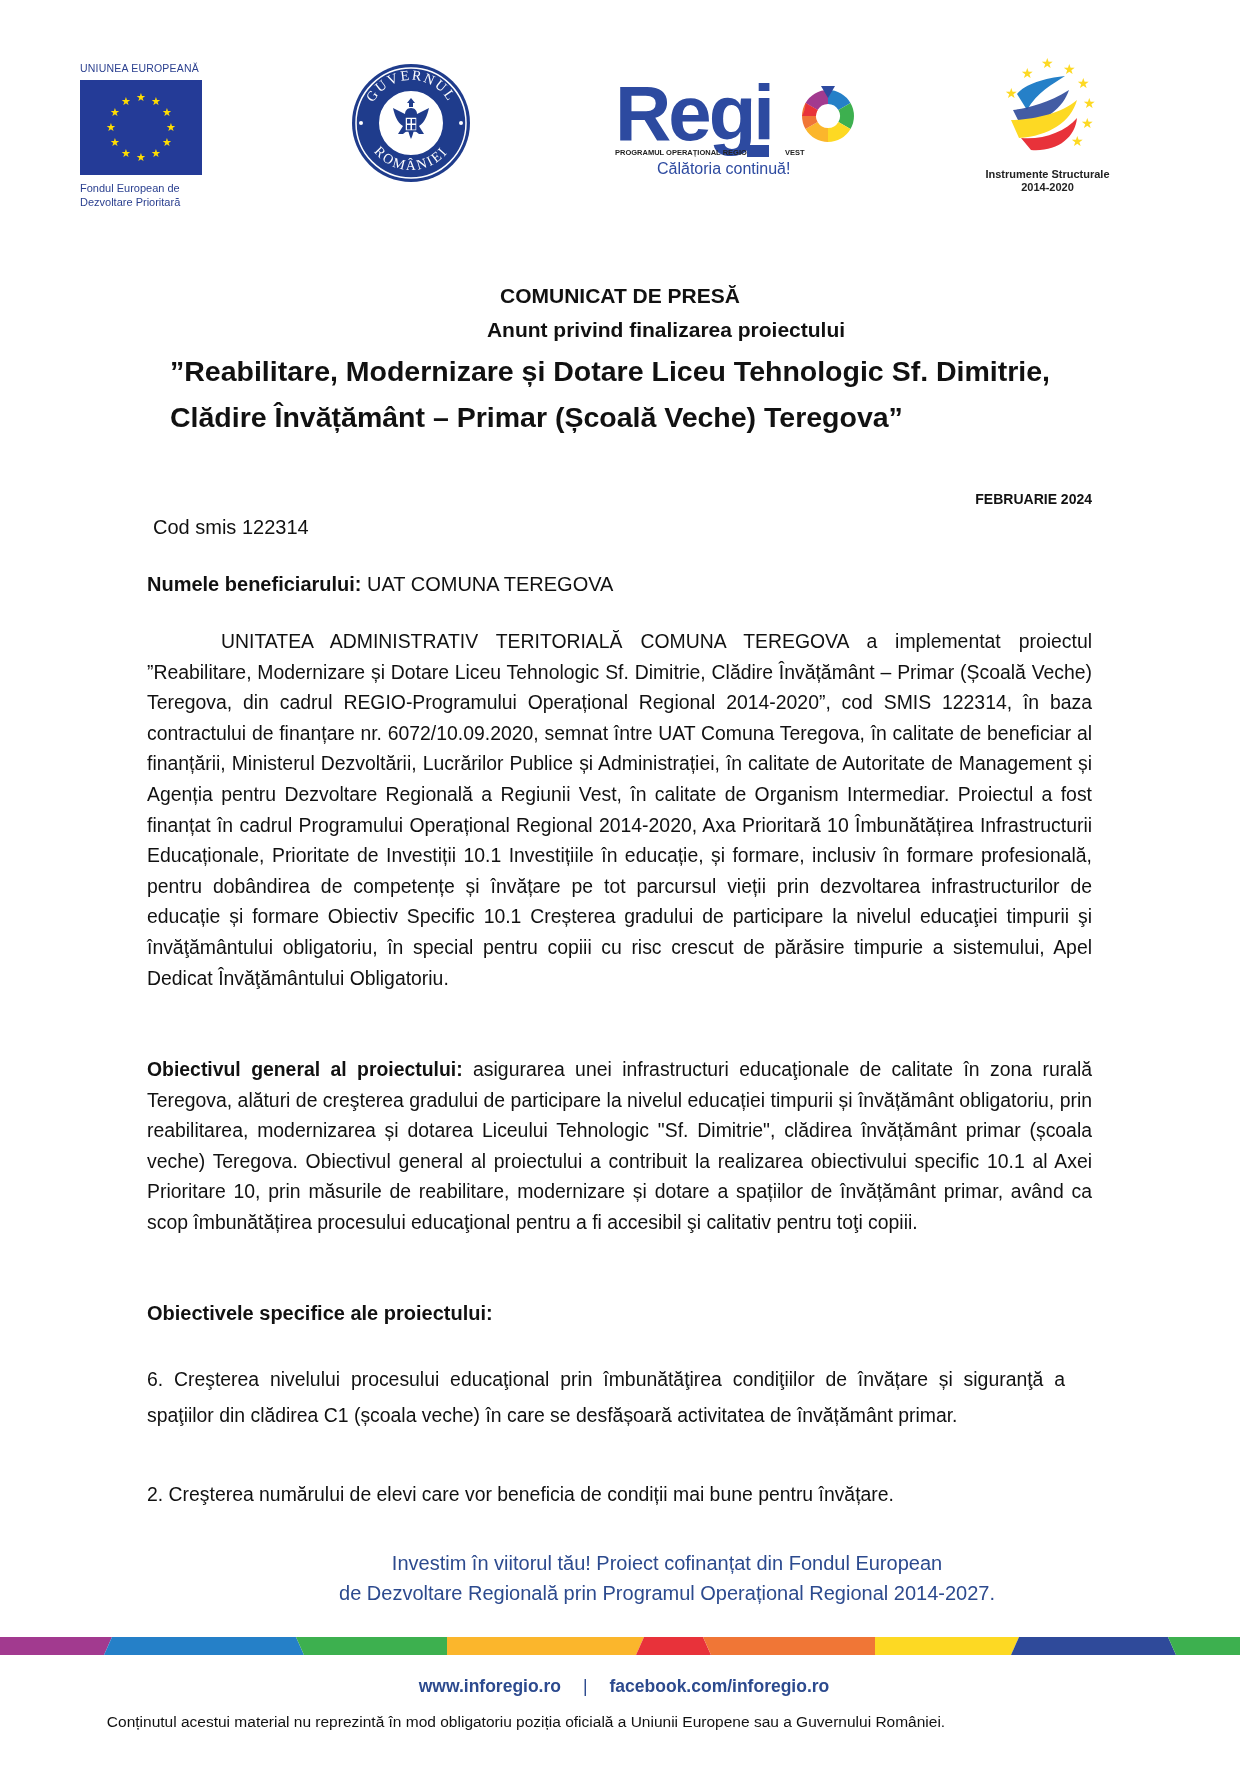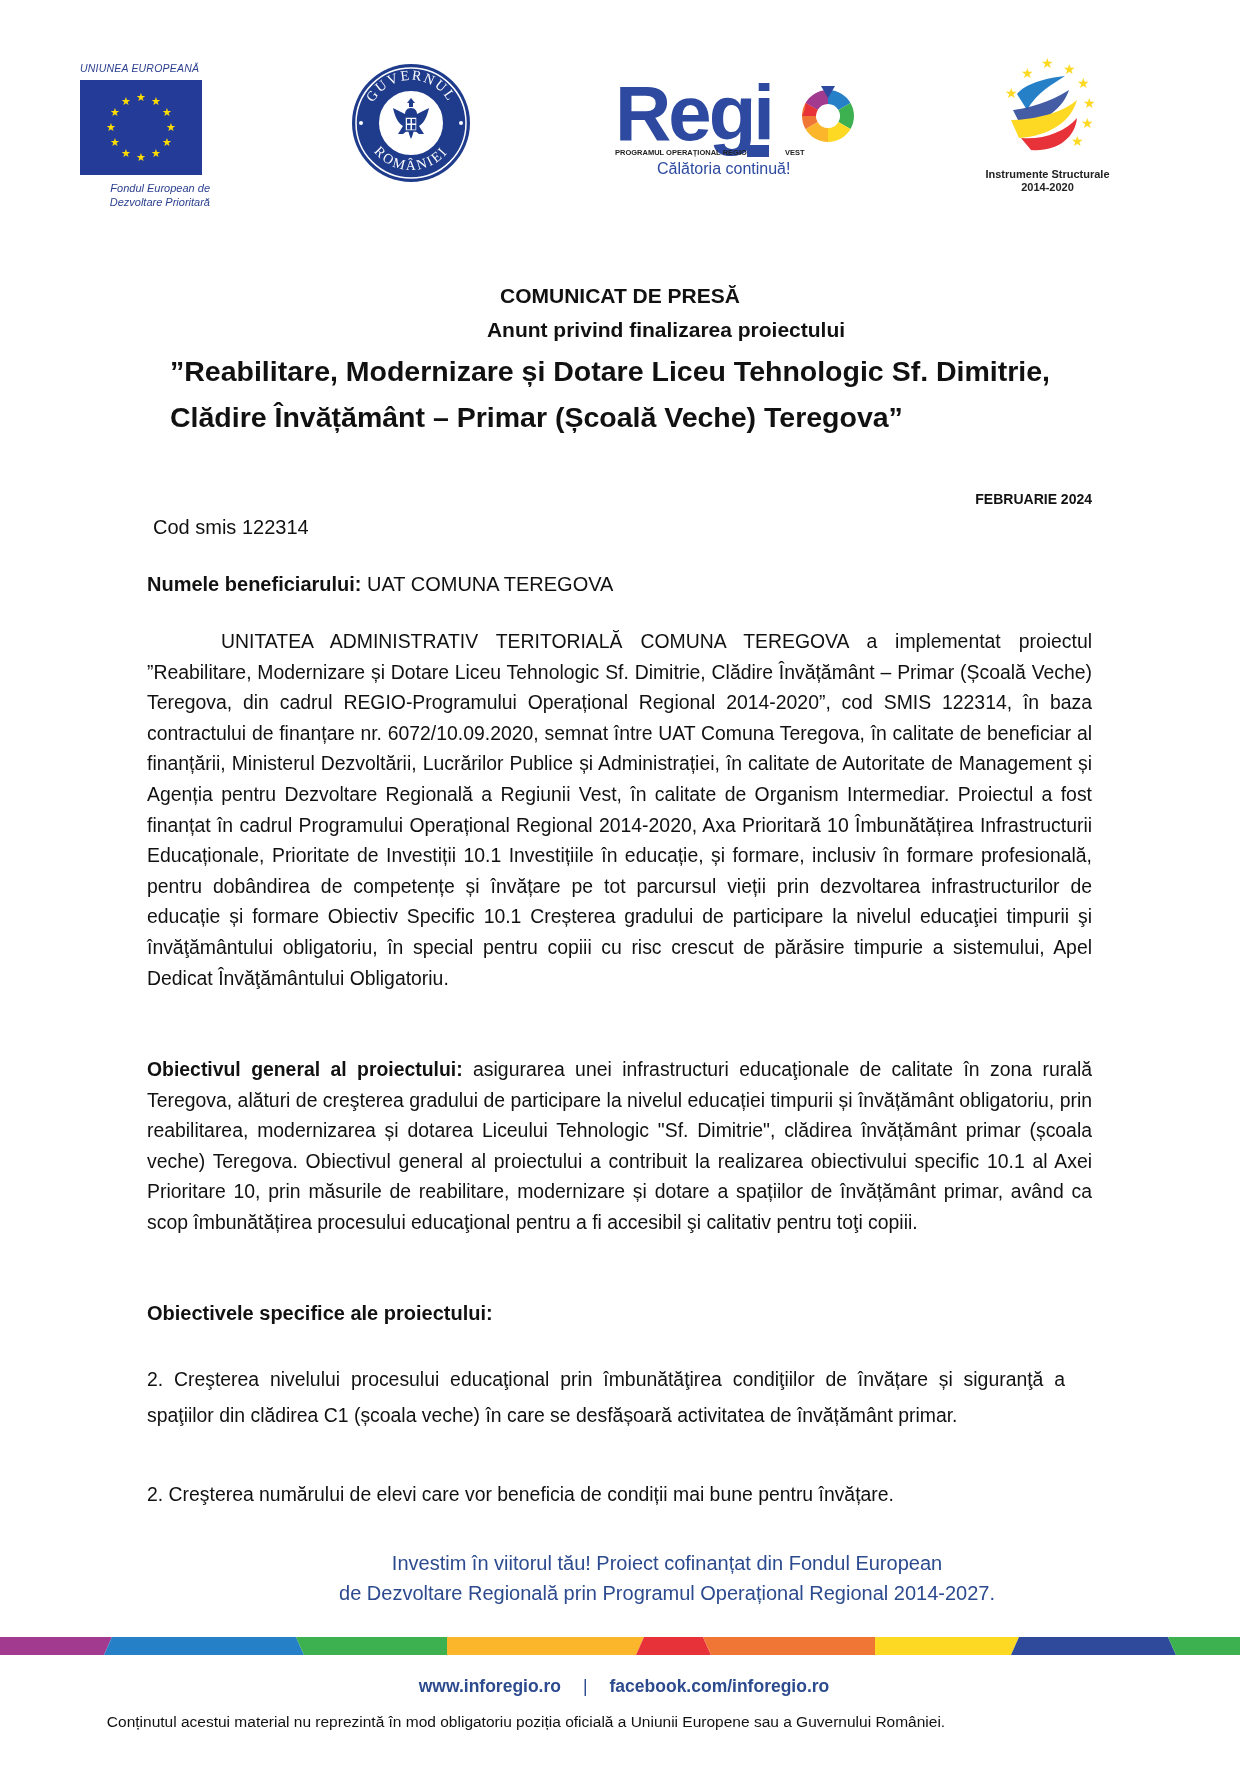--- a/index.html
+++ b/index.html
@@ -1,24 +1,24 @@
 <!DOCTYPE html>
 <html><head>
 <meta charset="utf-8">
 <style>
   html, body { margin: 0; padding: 0; background: #ffffff; }
   body { width: 1240px; height: 1766px; position: relative; overflow: hidden;
          font-family: "Liberation Sans", "DejaVu Sans", sans-serif; color: #111; }
   .abs { position: absolute; }
 
   
-  .eu-logo { left: 80px; top: 62px; width: 130px; font-style: italic; }
+  .eu-logo { left: 80px; top: 62px; width: 130px; }
   .eu-top { font-size: 10.5px; color: #2a3f8f; letter-spacing: 0.2px; white-space: nowrap; }
   .eu-flag { width: 122px; height: 95px; background: #243b97; margin-top: 6px; position: relative; }
-  .eu-bottom { font-size: 11px; color: #2a3f8f; line-height: 14px; margin-top: 6px; white-space: nowrap; text-align: right; width: 130px;}
+  .eu-bottom { font-size: 11px; color: #2a3f8f; line-height: 14px; margin-top: 6px; white-space: nowrap; text-align: left; width: 130px;}
   .gov-logo { left: 350px; top: 62px; width: 122px; height: 122px; }
   .regio-logo { left: 615px; top: 72px; width: 262px; height: 110px; }
   .is-logo { left: 965px; top: 56px; width: 165px; height: 140px; }
   .is-label { position:absolute; left:0; width:165px; text-align:center; font-size: 11px; font-weight: bold; color:#222; line-height: 13px;}
 
   
   .h-press { left: 0; width: 1240px; top: 284px; text-align: center; font-weight: bold; font-size: 21px; }
   .h-sub { left: 0; width: 1240px; top: 318px; text-align: center; font-weight: bold; font-size: 21px; margin-left: 46px; }
   .h-title { left: 170px; width: 900px; top: 348px; text-align: left; font-weight: bold; font-size: 28.5px; line-height: 46px; }
   .h-date { right: 148px; top: 491px; font-weight: bold; font-size: 14px; }
@@ -145,21 +145,21 @@
 <div class="abs benef">
   <b>Numele beneficiarului:</b><span> UAT COMUNA TEREGOVA</span>
 </div>
 
 <div class="abs body-text p1">UNITATEA ADMINISTRATIV TERITORIALĂ COMUNA TEREGOVA a implementat proiectul ”Reabilitare, Modernizare și Dotare Liceu Tehnologic Sf. Dimitrie, Clădire Învățământ – Primar (Școală Veche) Teregova, din cadrul REGIO-Programului Operațional Regional 2014-2020”, cod SMIS 122314, în baza contractului de finanțare nr. 6072/10.09.2020, semnat între UAT Comuna Teregova, în calitate de beneficiar al finanțării, Ministerul Dezvoltării, Lucrărilor Publice și Administrației, în calitate de Autoritate de Management și Agenția pentru Dezvoltare Regională a Regiunii Vest, în calitate de Organism Intermediar.  Proiectul a fost finanțat în cadrul Programului Operațional Regional 2014-2020,  Axa Prioritară 10 Îmbunătățirea Infrastructurii Educaționale, Prioritate de Investiții 10.1 Investițiile în educație, și formare, inclusiv în formare profesională, pentru dobândirea de competențe și  învățare pe tot parcursul vieții prin dezvoltarea infrastructurilor de educație și formare Obiectiv Specific 10.1 Creșterea gradului de participare la nivelul educaţiei timpurii şi învăţământului obligatoriu, în special pentru copiii cu risc crescut de părăsire timpurie a sistemului, Apel Dedicat Învăţământului Obligatoriu.</div>
 <div class="abs body-text p2">
   <b>Obiectivul general al proiectului:</b><span> asigurarea unei infrastructuri educaţionale de calitate în zona rurală Teregova, alături de creşterea gradului de participare la nivelul educației timpurii și învățământ obligatoriu, prin reabilitarea, modernizarea și dotarea Liceului Tehnologic "Sf. Dimitrie", clădirea învățământ primar (școala veche) Teregova. Obiectivul general al proiectului a contribuit la realizarea obiectivului specific 10.1 al Axei Prioritare 10, prin măsurile de reabilitare, modernizare și dotare a spațiilor de învățământ primar, având ca scop îmbunătățirea procesului educaţional pentru a fi accesibil şi calitativ pentru toţi copiii.</span>
 </div>
 
 <div class="abs h-spec">Obiectivele specifice ale proiectului:</div>
-<div class="abs li1">2. Creşterea nivelului procesului educaţional prin îmbunătăţirea condiţiilor de învățare și siguranţă a spaţiilor din clădirea C1 (școala veche) în care se desfășoară activitatea de învățământ primar.</div>
+<div class="abs li1">6. Creşterea nivelului procesului educaţional prin îmbunătăţirea condiţiilor de învățare și siguranţă a spaţiilor din clădirea C1 (școala veche) în care se desfășoară activitatea de învățământ primar.</div>
 <div class="abs li2">2.  Creşterea numărului de elevi care vor beneficia de condiții mai bune pentru învățare.</div>
 
 <div class="abs footer-blue">
   <div>Investim în viitorul tău! Proiect cofinanțat din Fondul European</div>
   <div>de Dezvoltare Regională prin Programul Operațional Regional 2014-2027.</div>
 </div>
 
 <svg class="abs stripe" id="stripe" width="1240" height="18" viewBox="0 0 1240 18">
     <polygon points="0,0 112,0 104,18 0,18" fill="#a23a8f"></polygon>
     <polygon points="112,0 296,0 304,18 104,18" fill="#2580c8"></polygon>

